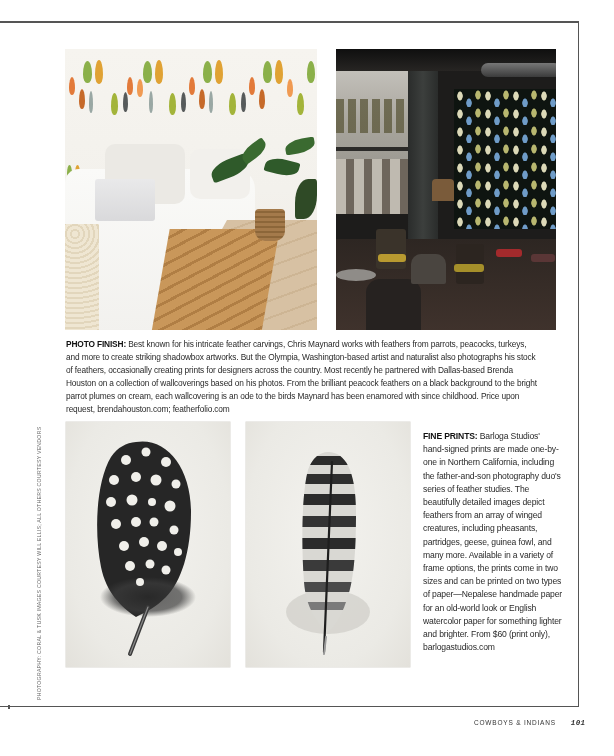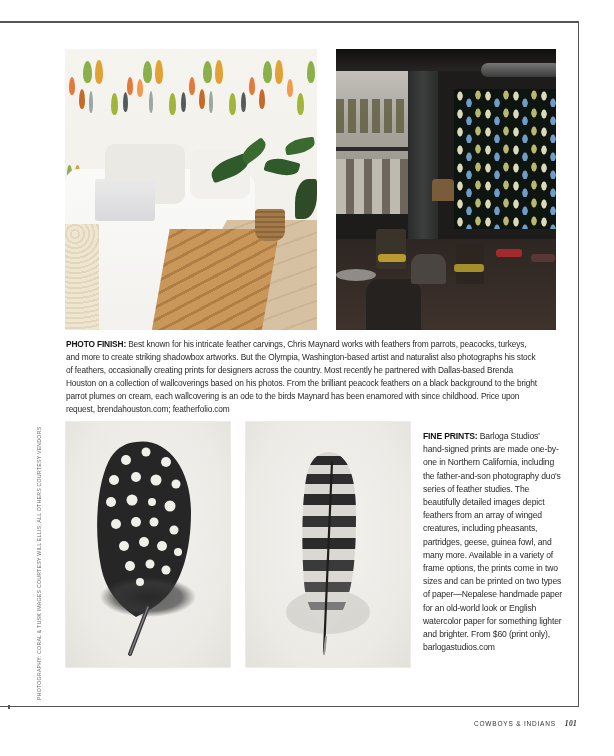--- a/index.html
+++ b/index.html
@@ -145,22 +145,22 @@
       font-size: 8.6px; line-height: 13.2px; letter-spacing: -0.15px;
       color: #2a2a2a;
     }
 
     
     .footer {
       position: absolute; left: 474px; top: 719px; white-space: nowrap;
       font-size: 6.5px; letter-spacing: 0.8px; color: #333;
     }
     .footer .page-number {
-      font-family: Liberation Serif, serif; font-style: italic; font-weight: bold;
-      font-size: 7.5px; letter-spacing: 0.3px; margin-left: 9px;
+      font-family: Liberation Mono, monospace; font-style: italic; font-weight: bold;
+      font-size: 7.5px; letter-spacing: 0.3px; margin-left: 15px;
     }
     .corner-tick {
       position: absolute; left: 8px; top: 705px; width: 2px; height: 4px; background: #555;
     }
   </style>
 </head>
 <body>
 
 <div class="frame"></div>
 <div class="corner-tick"></div>

